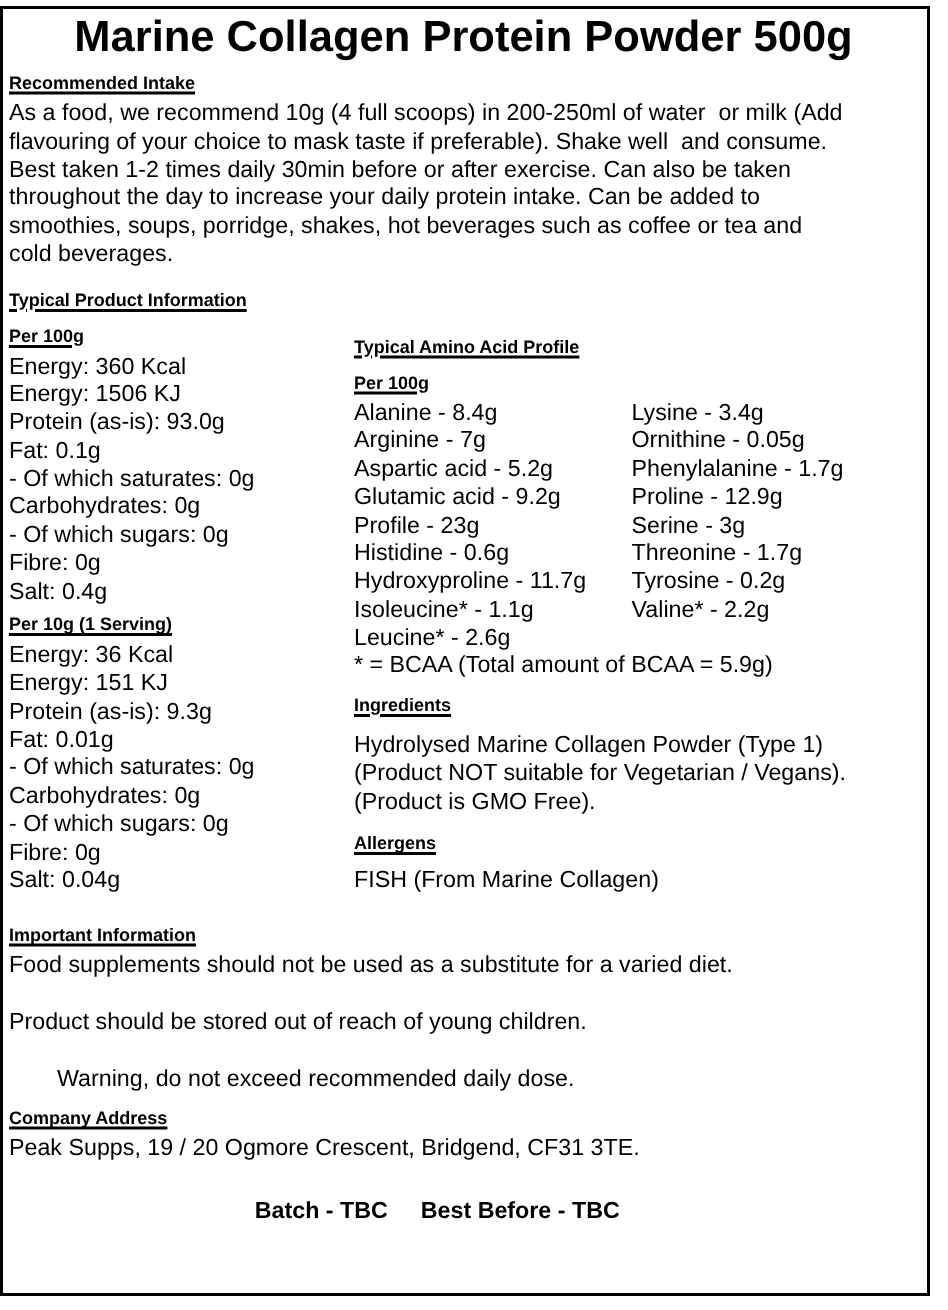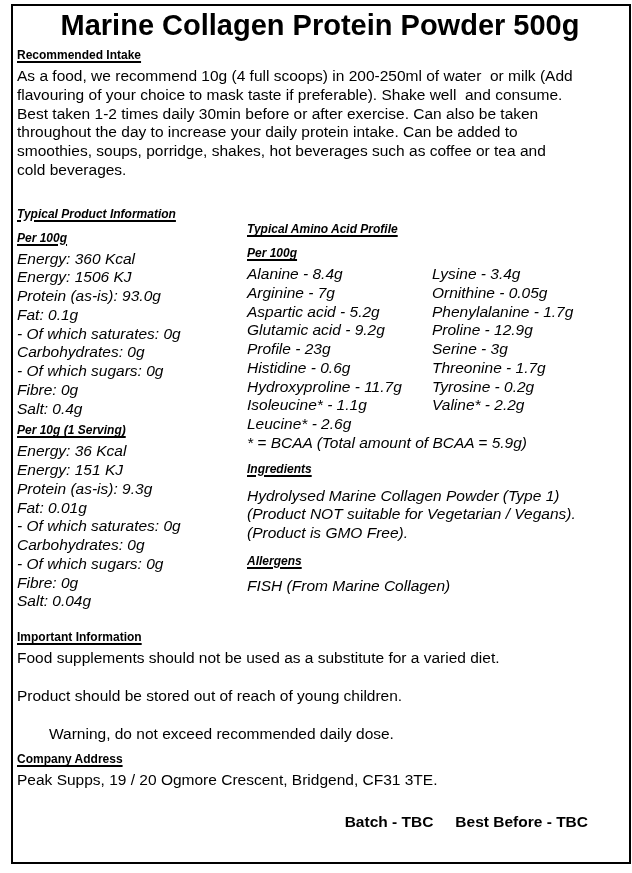--- a/index.html
+++ b/index.html
@@ -5,21 +5,21 @@
   * { box-sizing: border-box; }
   html, body {
     margin: 0; padding: 0;
     width: 632px; height: 873px;
     background: #ffffff;
     font-family: "Liberation Sans", sans-serif;
     color: #000000;
   }
   .label {
     position: absolute;
-    left: 11px; top: 4px;
+    left: 0; top: 4px;
     width: 620px; height: 860px;
     border: 2px solid #000000;
     background: #ffffff;
     padding: 1px 6px 0 4px;
     overflow: hidden;
   }
   .title {
     font-size: 29px;
     font-weight: bold;
     text-align: center;
@@ -41,37 +41,36 @@
     line-height: 18.75px;
     white-space: pre-wrap;
     margin: 0;
   }
   .item {
     font-size: 15.5px;
     line-height: 18.75px;
   }
   .columns {
     display: flex;
-    align-items: center;
-    margin-top: 22px;
-    font-style: italic;
+    align-items: flex-end;
+    margin-top: 8px;
   }
   .col-left  { width: 230px; flex: none; }
   .col-right { flex: 1; }
   .amino-grid { display: flex; }
   .amino-col1 { width: 185px; flex: none; }
   .amino-col2 { flex: 1; }
   .mt4  { margin-top: 4px; }
   .mt6  { margin-top: 6px; }
   .mt14 { margin-top: 14px; }
   .statement { margin: 0 0 19px 0; }
   .statement.last { margin-bottom: 4px; margin-left: 32px; }
   .footer-row {
     display: flex;
-    justify-content: flex-end;
+    justify-content: center;
     margin-top: 22px;
     font-size: 15.5px;
     font-weight: bold;
     line-height: 19px;
   }
   .footer-row .best-before { margin-right: 35px; margin-left: 22px; }
 </style>
 </head>
 <body>
 

